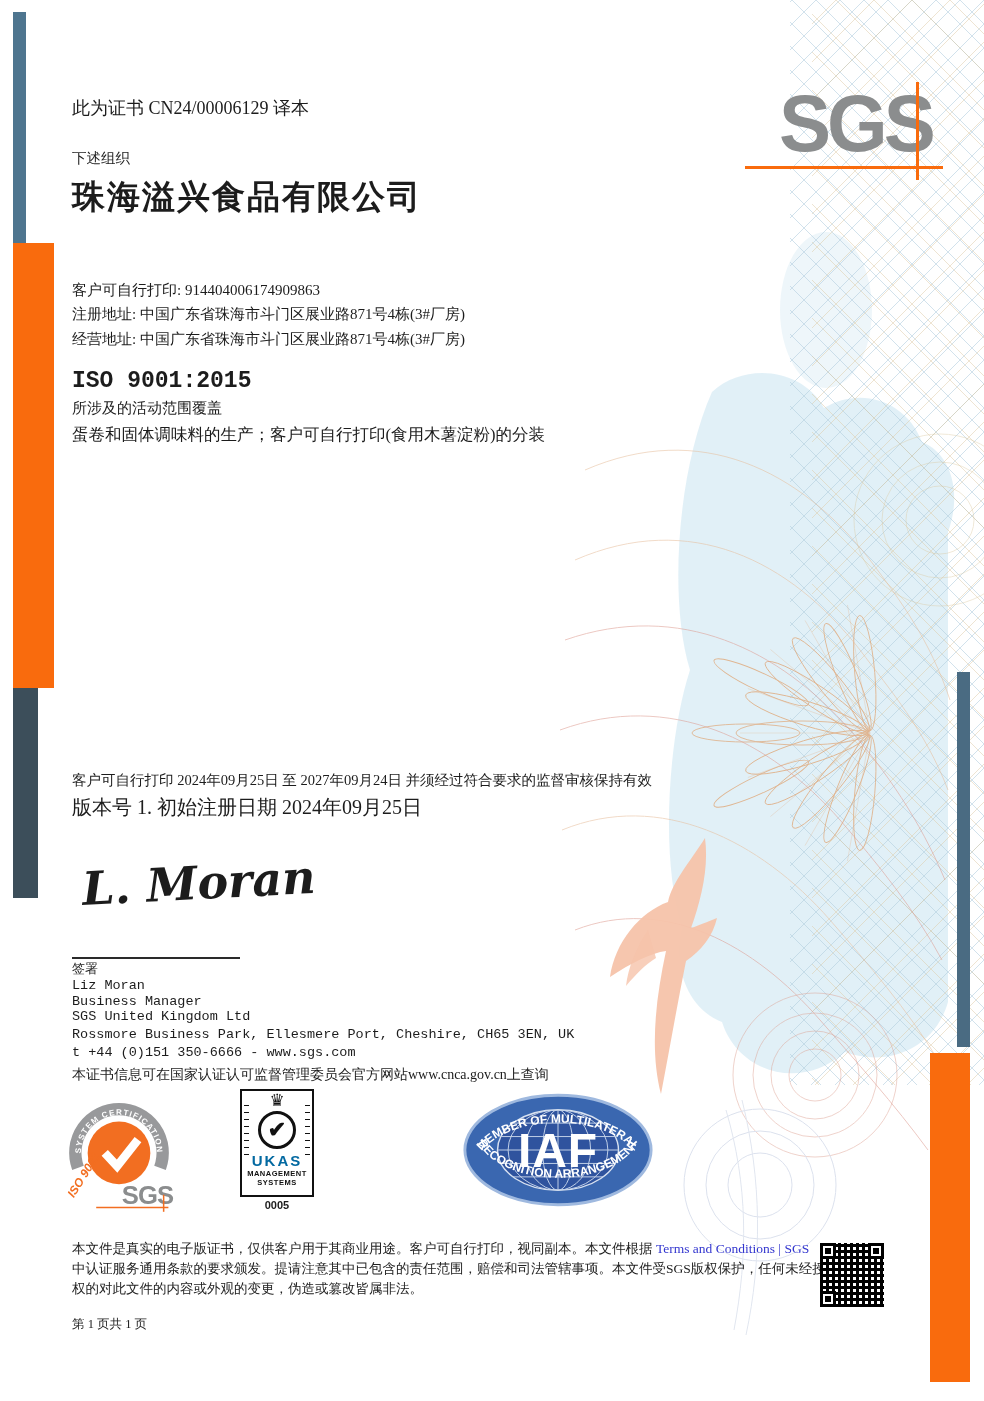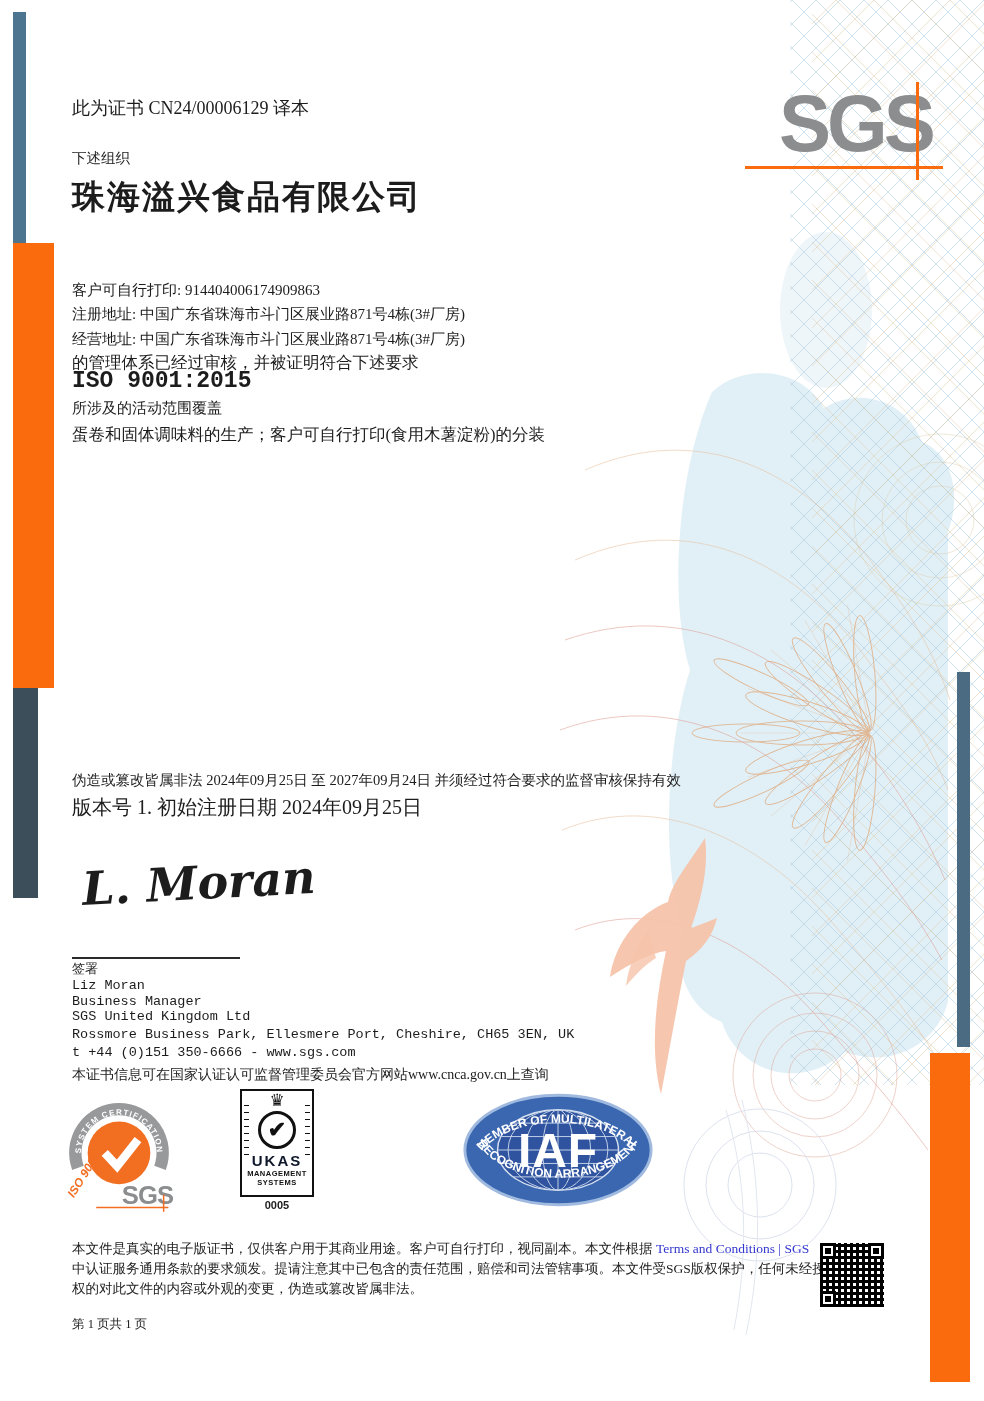--- a/index.html
+++ b/index.html
@@ -57,21 +57,21 @@
   a.terms{color:#3336CF;text-decoration:none;cursor:pointer;}
   
   #sgs-mark{left:62px;top:1090px;z-index:3;}
   #ukas{left:240px;top:1089px;width:74px;height:108px;border:2.5px solid #111;z-index:3;
     box-sizing:border-box;background:#fff;display:flex;flex-direction:column;align-items:center;}
   #ukas .crown{font-size:17px;line-height:18px;margin-top:1px;color:#111;}
   #ukas .circ{width:38px;height:38px;border:3.5px solid #111;border-radius:50%;
     display:flex;align-items:center;justify-content:center;box-sizing:border-box;margin-top:1px;}
   #ukas .circ span{font-size:22px;font-weight:bold;color:#111;line-height:1;}
   #ukas .nm{font-family:"Liberation Sans",sans-serif;font-weight:bold;font-size:15px;
-    letter-spacing:2px;margin-top:3px;color:#0f172a;}
+    letter-spacing:2px;margin-top:3px;color:#0369a1;}
   #ukas .s1,#ukas .s2{font-family:"Liberation Sans",sans-serif;font-size:7.5px;
     letter-spacing:.5px;color:#111;line-height:9px;font-weight:bold;}
   #ukas .tick{position:absolute;top:14px;width:5px;height:56px;
     background:repeating-linear-gradient(to bottom,#111 0 1.5px,transparent 1.5px 7px);}
   #ukas .tick.l{left:2px;} #ukas .tick.r{right:2px;}
   #ukas-num{left:240px;top:1199px;width:74px;text-align:center;font-size:11px;font-weight:bold;
     font-family:"Liberation Sans",sans-serif;z-index:3;}
   #iaf{left:462px;top:1092px;z-index:3;}
   
   #qr{left:820px;top:1243px;width:64px;height:64px;z-index:3;
@@ -180,26 +180,25 @@
   <div class="abs" id="sgs-top-hline"></div>
   <div class="abs" id="sgs-top-vline"></div>
 
   <div class="t" id="cert-line">此为证书 CN24/00006129 译本</div>
   <div class="t" id="org-intro">下述组织</div>
   <div class="t" id="company-name">珠海溢兴食品有限公司</div>
 
   <div class="t" id="credit-code">客户可自行打印: 914404006174909863</div>
   <div class="t" id="reg-addr">注册地址: 中国广东省珠海市斗门区展业路871号4栋(3#厂房)</div>
   <div class="t" id="op-addr">经营地址: 中国广东省珠海市斗门区展业路871号4栋(3#厂房)</div>
-  <div class="t" id="audit-line">的管理体系已经过审核，并被证明符合下述要求</div>
   <div class="t latin" id="standard">ISO 9001:2015</div>
   <div class="t" id="scope-label">所涉及的活动范围覆盖</div>
   <div class="t" id="scope-text">蛋卷和固体调味料的生产；客户可自行打印(食用木薯淀粉)的分装</div>
 
-  <div class="t" id="validity">伪造或篡改皆属非法 2024年09月25日 至 2027年09月24日 并须经过符合要求的监督审核保持有效</div>
+  <div class="t" id="validity">客户可自行打印 2024年09月25日 至 2027年09月24日 并须经过符合要求的监督审核保持有效</div>
   <div class="t" id="version">版本号 1. 初始注册日期 2024年09月25日</div>
 
   <div class="abs" id="sig-script">L. Moran</div>
   <div class="abs" id="sig-line"></div>
   <div class="t" id="sig-label">签署</div>
   <div class="t latin" id="sig-name">Liz Moran</div>
   <div class="t latin" id="sig-title">Business Manager</div>
   <div class="t latin" id="sig-company">SGS United Kingdom Ltd</div>
   <div class="t latin" id="sig-address">Rossmore Business Park, Ellesmere Port, Cheshire, CH65 3EN, UK</div>
   <div class="t latin" id="sig-phone">t +44 (0)151 350-6666 - www.sgs.com</div>

